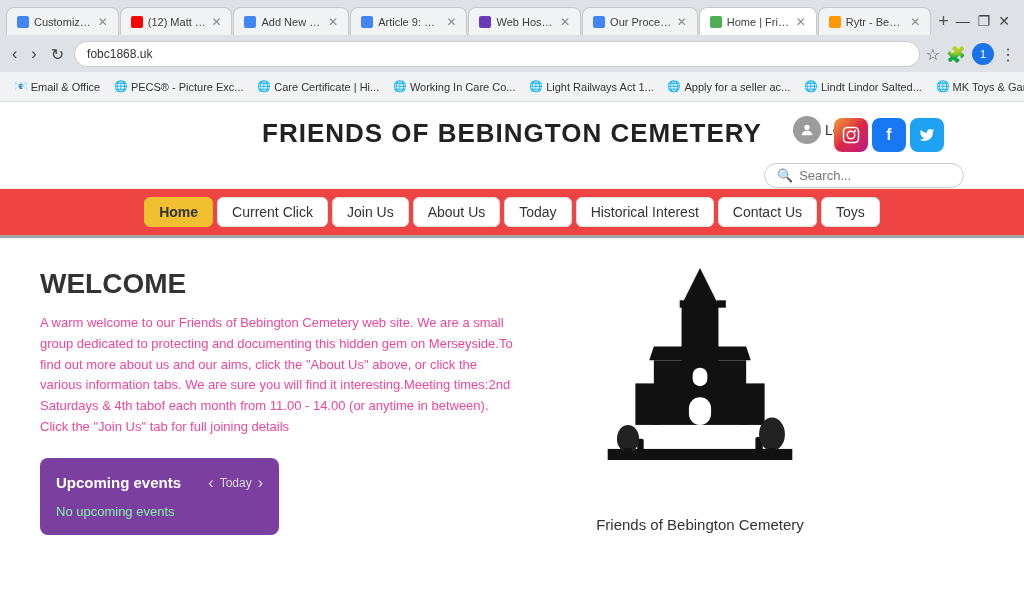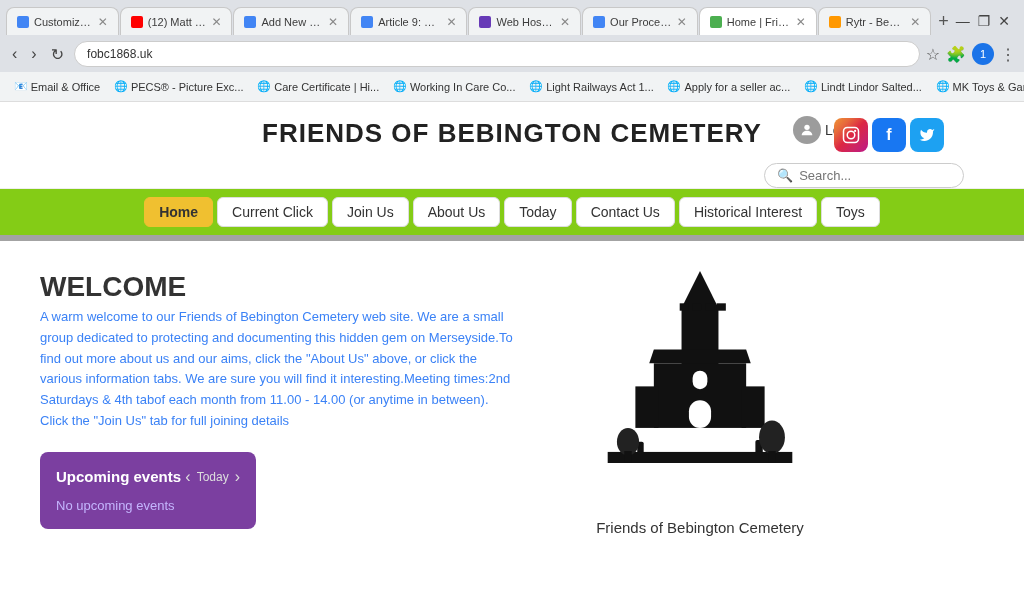--- a/index.html
+++ b/index.html
@@ -94,53 +94,53 @@
     .search-box {
       display: flex; align-items: center; border: 1px solid #ccc;
       border-radius: 20px; padding: 4px 12px; width: 200px; background: #fff;
     }
     .search-icon { color: #888; font-size: 13px; margin-right: 6px; }
     .search-input { border: none; outline: none; font-size: 13px; color: #888; width: 100%; background: transparent; }
 
     
     .nav-bar {
       display: flex; align-items: flex-end; justify-content: center;
-      padding: 8px 20px; gap: 4px; background: #84cc16;
-      border-top: 1px solid #eee; border-bottom: 6px solid #a3a3a3;
+      padding: 8px 20px; gap: 4px; background: #ef4444;
+      border-top: 1px solid #eee; border-bottom: 3px solid #a3a3a3;
       flex-wrap: nowrap;
     }
     .nav-item {
       padding: 6px 14px; border-radius: 6px; font-size: 14px;
       cursor: pointer; color: #333; border: 1px solid #ddd;
       white-space: nowrap; background: #fff;
     }
     .nav-item.active { background: #f0c030; color: #333; border-color: #f0c030; font-weight: bold; }
 
     
     .main-content {
       display: flex; padding: 30px 40px; gap: 40px;
     }
     .content-left { flex: 1; max-width: 480px; }
-    .welcome-title { font-size: 28px; font-weight: bold; color: #333; margin-bottom: 4px; }
-    .welcome-text { font-size: 13px; line-height: 1.6; color: #3b82f6; margin-bottom: 20px; }
+    .welcome-title { font-size: 28px; font-weight: bold; color: #333; margin-bottom: 13px; }
+    .welcome-text { font-size: 13px; line-height: 1.6; color: #ec4899; margin-bottom: 20px; }
 
     
     .events-widget {
       background: #7b3fa0; border-radius: 8px; padding: 16px;
-      width: 216px; color: #fff;
+      width: 239px; color: #fff;
     }
     .events-header {
       display: flex; justify-content: space-between; align-items: center;
       margin-bottom: 12px;
     }
     .events-title { font-size: 15px; font-weight: bold; color: #fff; }
     .events-nav { display: flex; gap: 6px; align-items: center; font-size: 13px; color: #ddd; }
     .events-nav-btn { cursor: pointer; color: #ddd; font-size: 16px; }
     .events-today { font-size: 12px; color: #ddd; }
-    .no-events { font-size: 13px; color: #c4b5fd; }
+    .no-events { font-size: 13px; color: #86efac; }
 
     
     .content-right {
       display: flex; flex-direction: column; align-items: center;
       justify-content: flex-start; flex: 0 0 280px;
     }
     .cemetery-caption { font-size: 15px; color: #333; text-align: center; margin-top: 8px; }
 
     
     .church-silhouette { width: 200px; height: 240px; }
@@ -291,22 +291,22 @@
       </div>
     </div>
   </div>
 
   <nav class="nav-bar">
     <div class="nav-item active">Home</div>
     <div class="nav-item">Current Click</div>
     <div class="nav-item">Join Us</div>
     <div class="nav-item">About Us</div>
     <div class="nav-item">Today</div>
+    <div class="nav-item">Historical Interest</div>
     <div class="nav-item">Contact Us</div>
-    <div class="nav-item">Historical Interest</div>
     <div class="nav-item">Toys</div>
   </nav>
 
   <div class="main-content">
 
     <div class="content-left">
       <h2 class="welcome-title">WELCOME</h2>
       <p class="welcome-text">A warm welcome to our Friends of Bebington Cemetery web site. We are a small group dedicated to protecting and documenting this hidden gem on Merseyside.To find out more about us and our aims, click the "About Us" above, or click the various information tabs. We are sure you will find it interesting.Meeting times:2nd Saturdays &amp; 4th tabof each month from 11.00 - 14.00 (or anytime in between). Click the "Join Us" tab for full joining details</p>
 
       <div class="events-widget">

